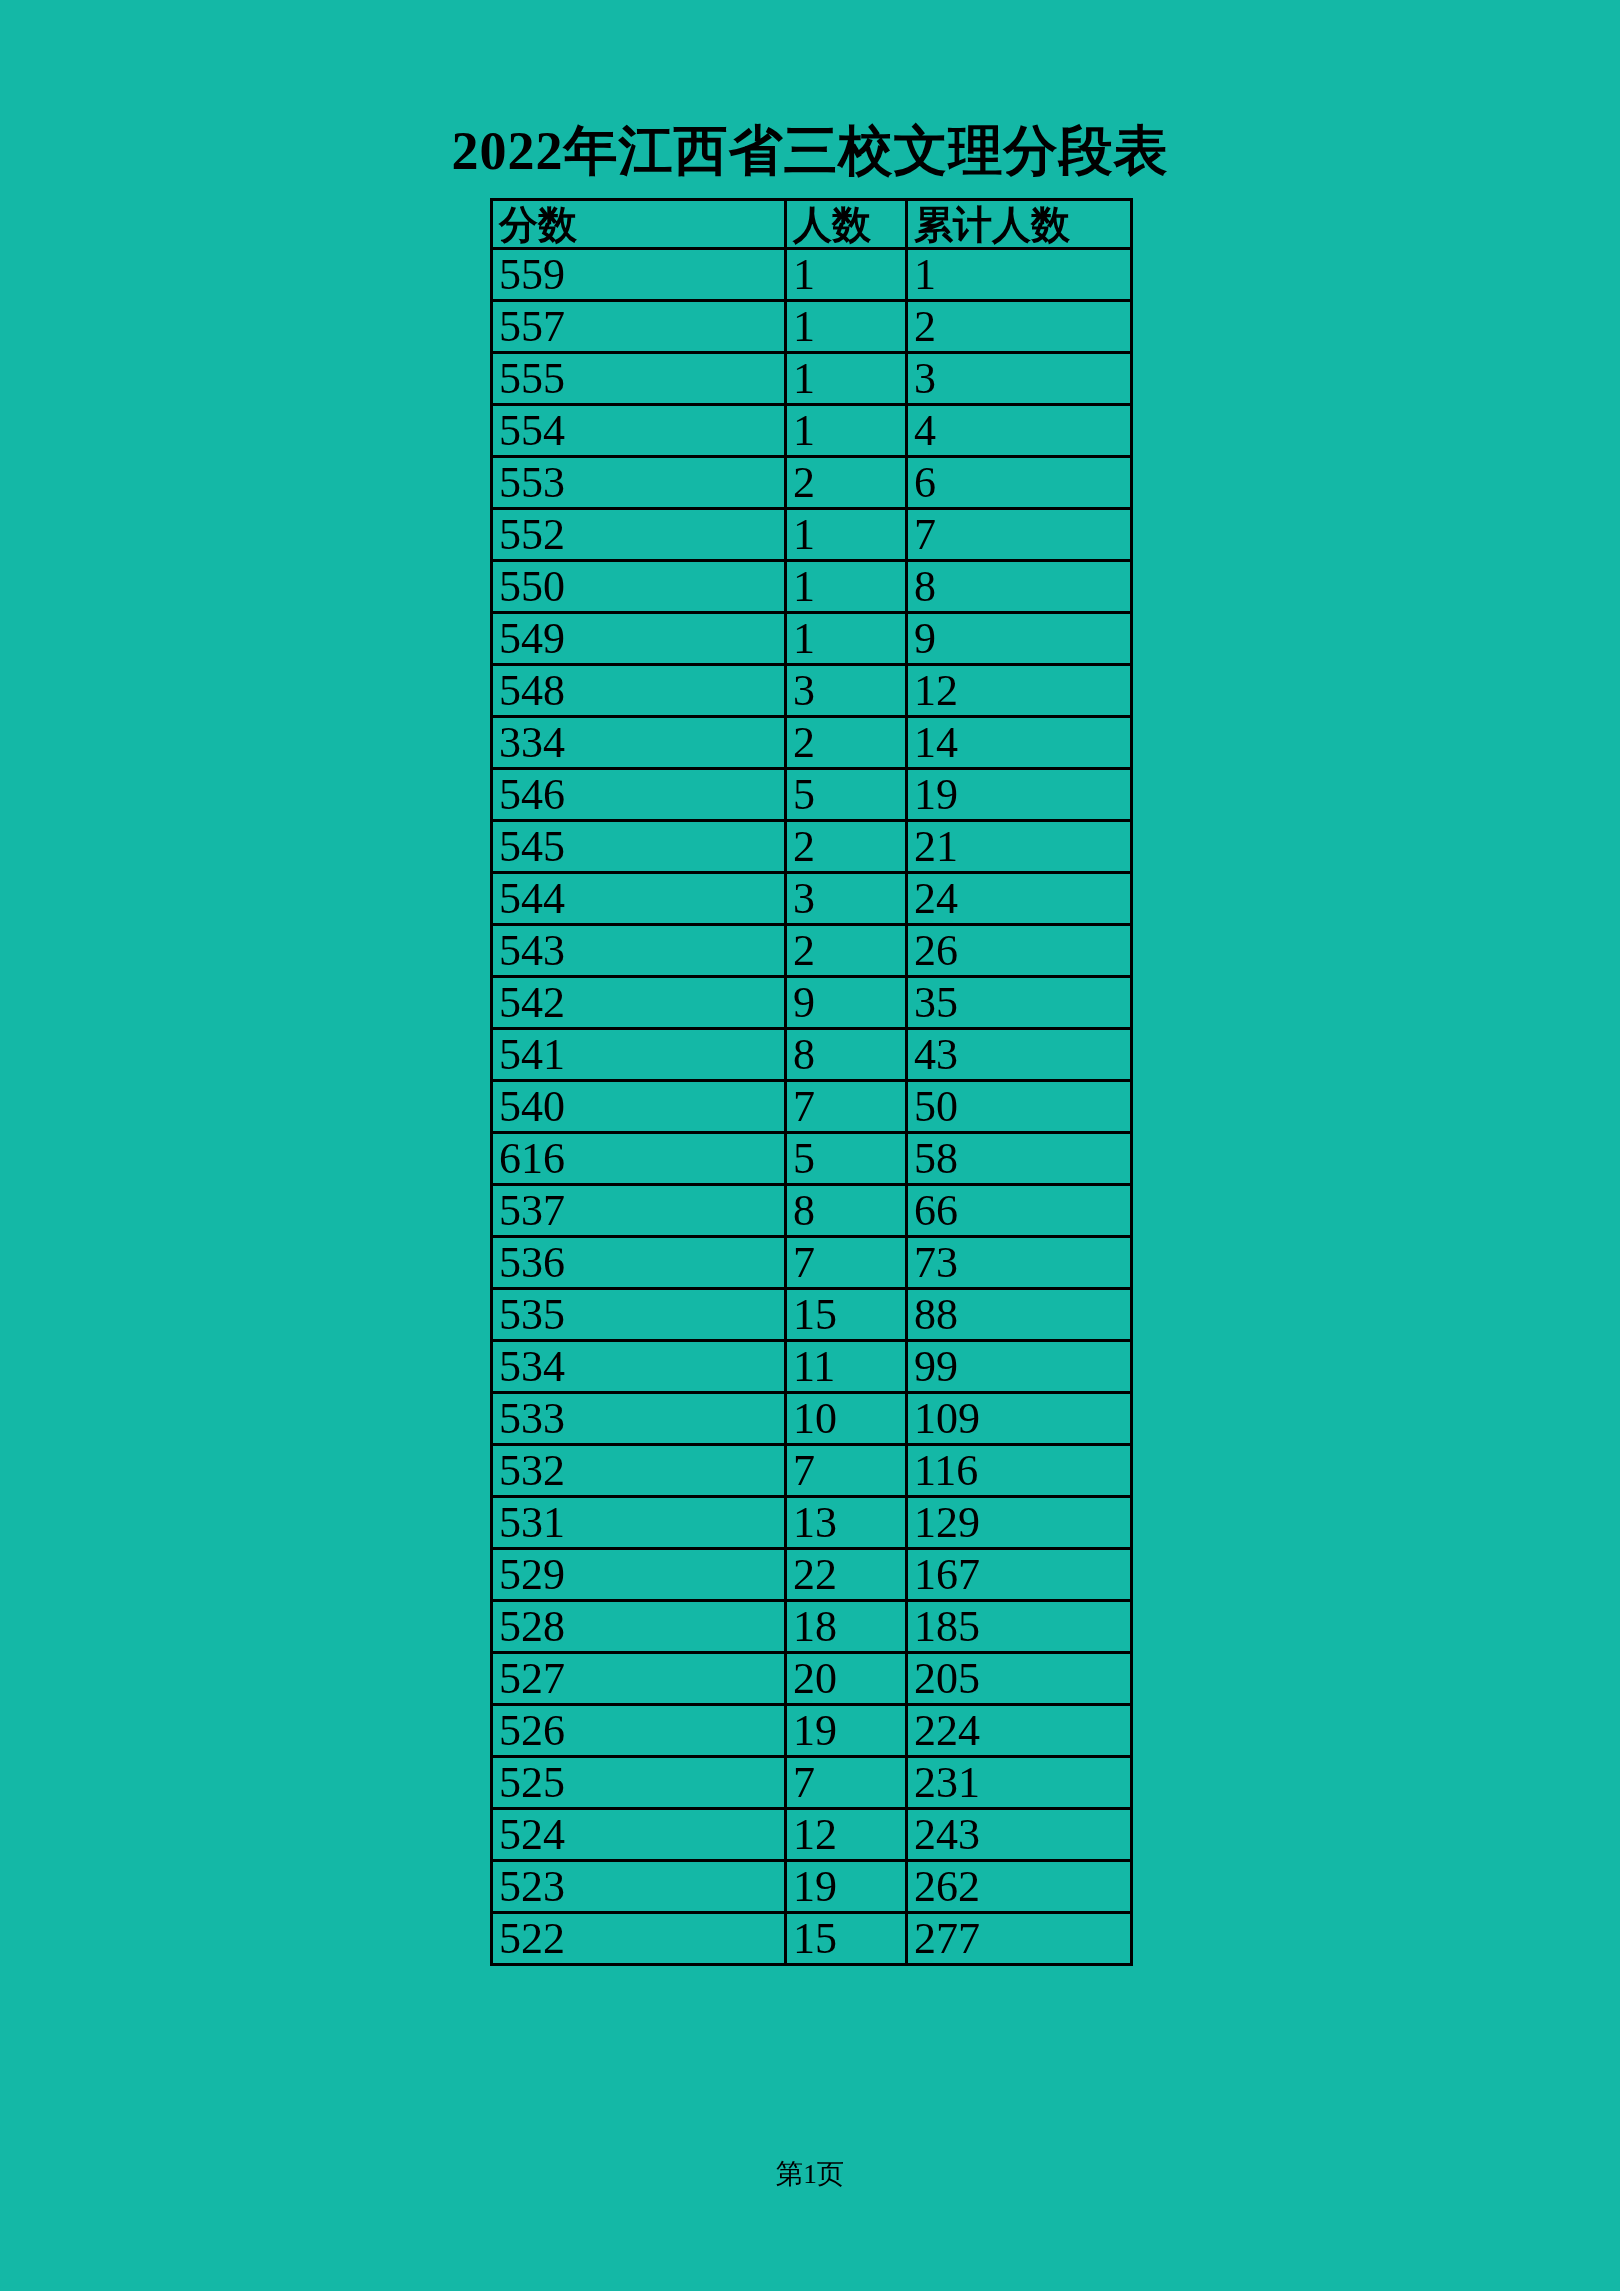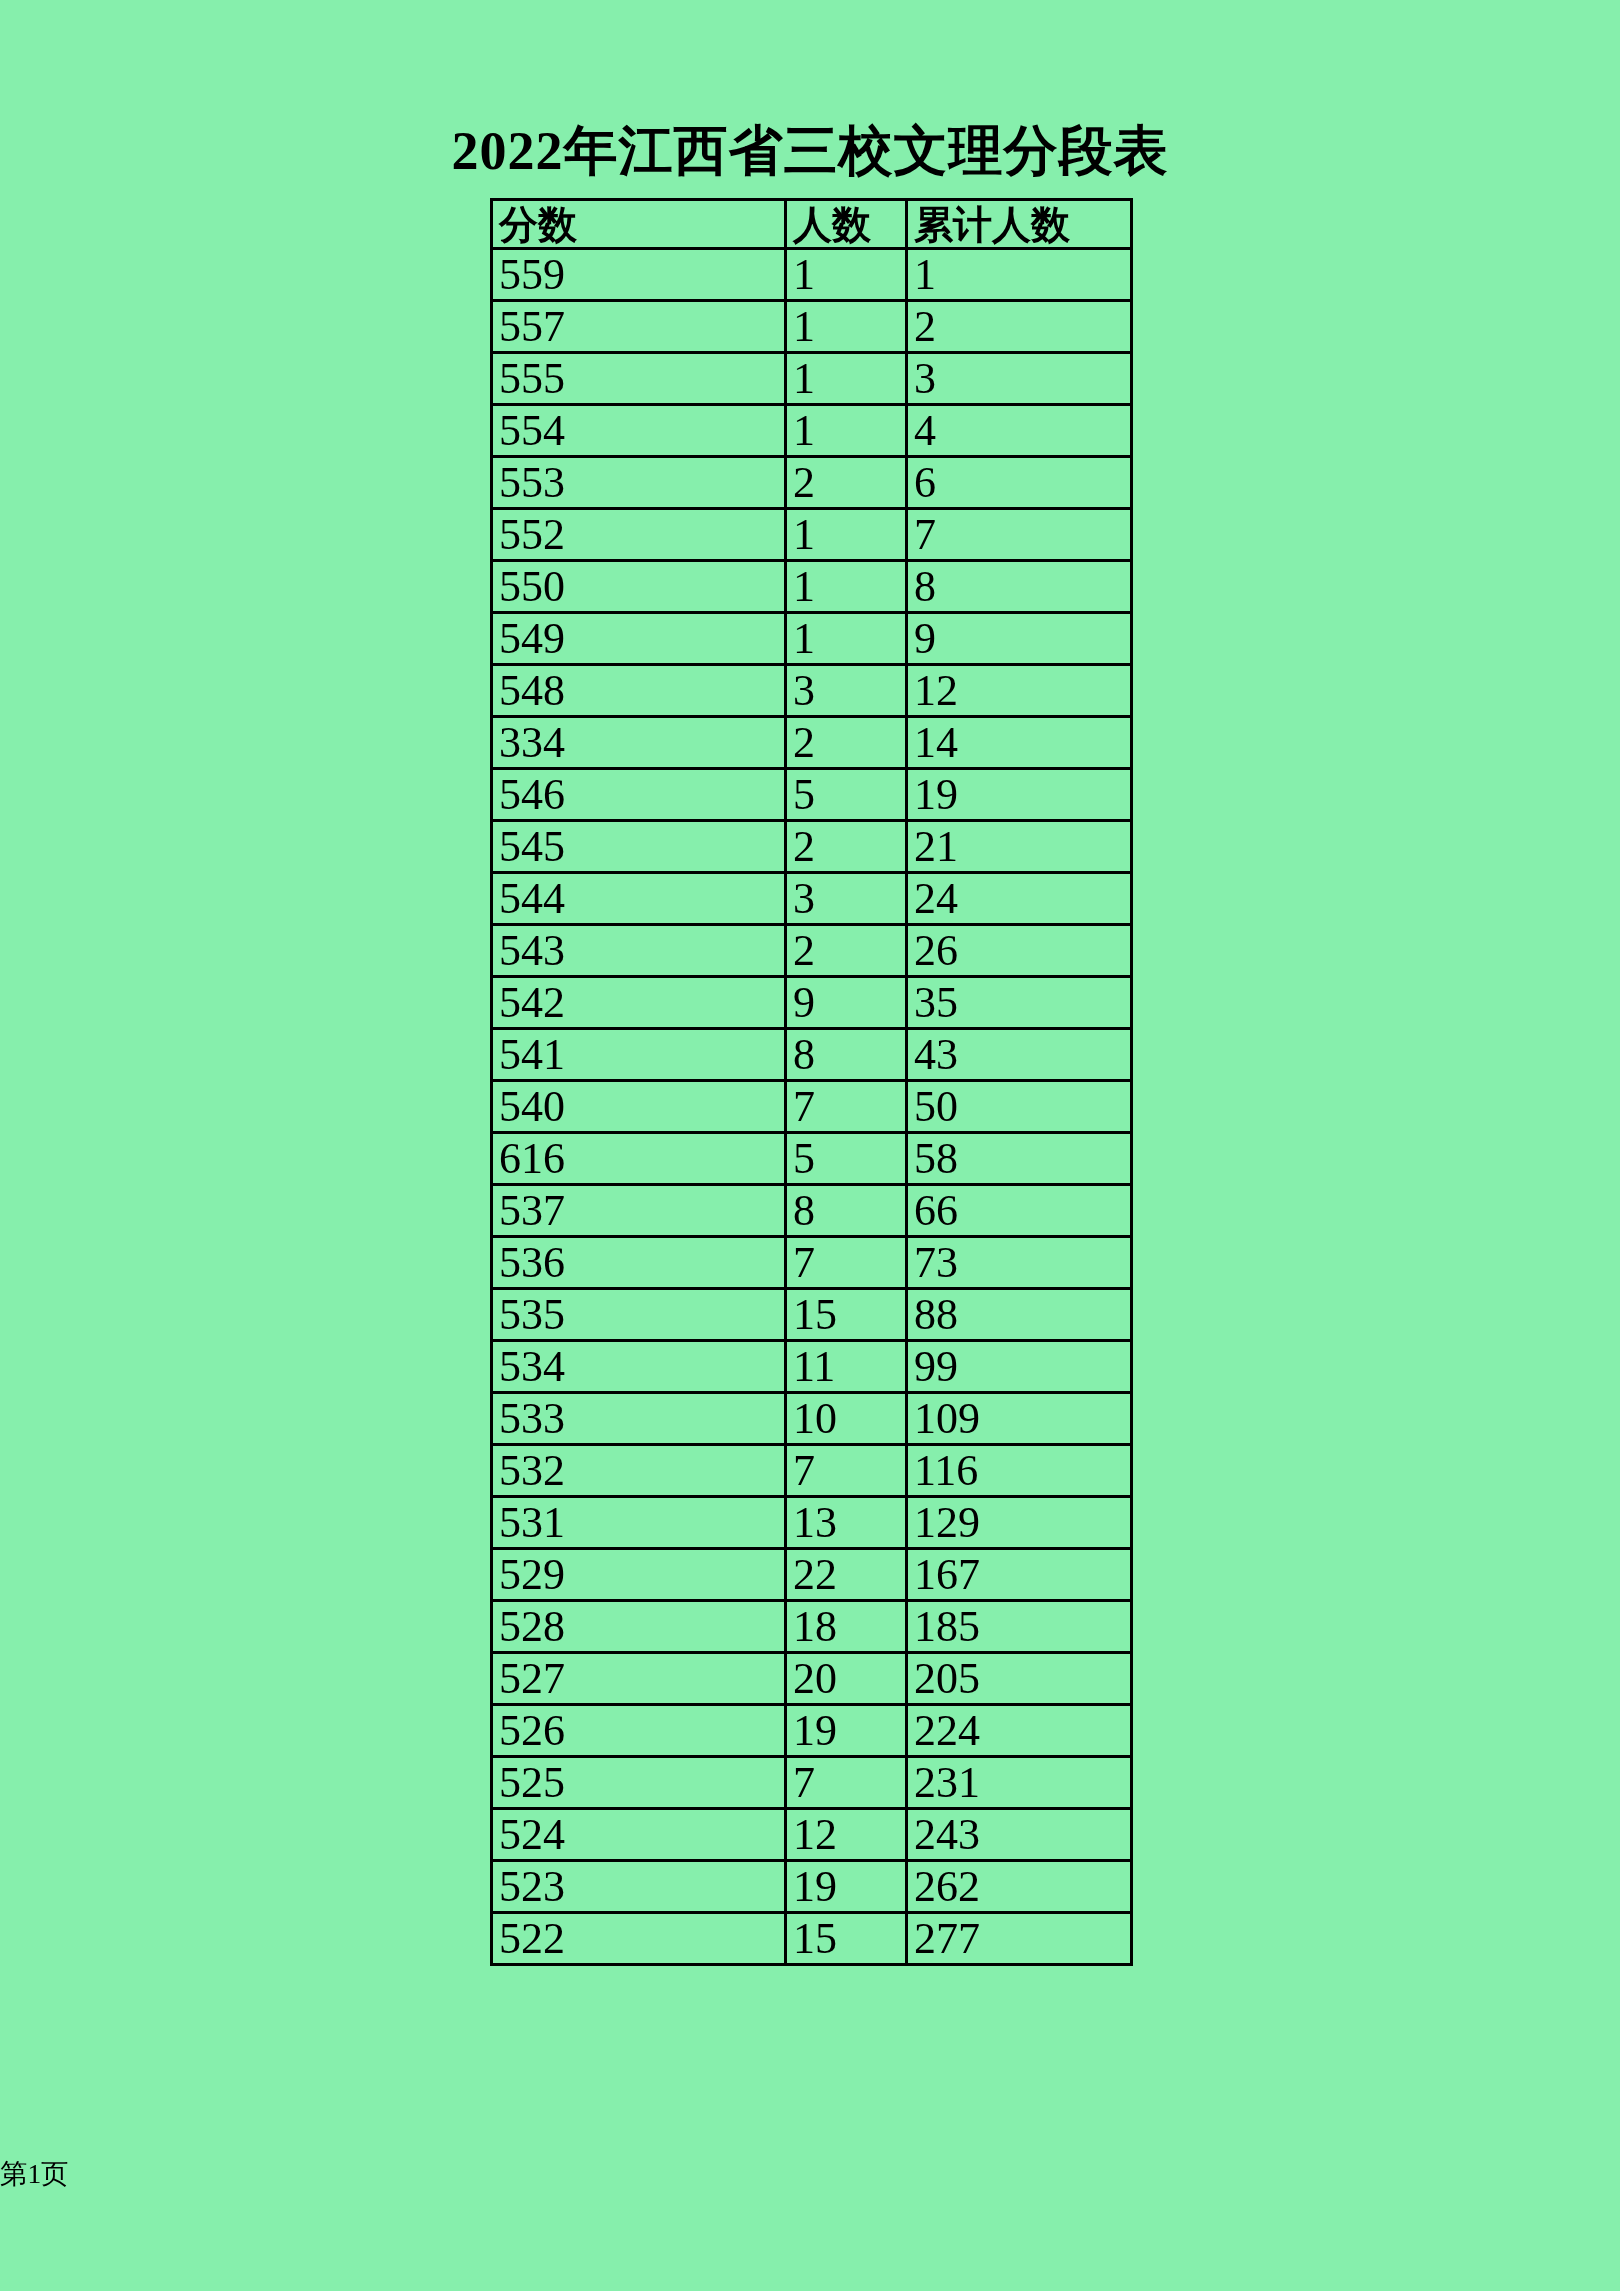--- a/index.html
+++ b/index.html
@@ -4,21 +4,21 @@
 <style>
   html, body {
     margin: 0;
     padding: 0;
     background: #ffffff;
   }
   .page {
     position: relative;
     width: 1620px;
     height: 2292px;
-    background: #86efac;
+    background: #14b8a6;
     color: #000000;
     font-family: "Liberation Serif", "DejaVu Serif", serif;
     overflow: hidden;
   }
   .title {
     position: absolute;
     top: 116px;
     left: 0;
     width: 100%;
     margin: 0;
@@ -59,20 +59,21 @@
     font-weight: normal;
   }
   .col-score  { width: 294px; margin-top: 32px; }
   .col-count  { width: 121px; }
   .col-cumul  { width: 225px; }
   .footer {
     position: absolute;
     top: 2158px;
     left: 0;
     width: 100%;
+    text-align: center;
     font-size: 27.4px;
     line-height: 1.2;
   }
 </style>
 </head>
 <body>
 
 <div class="page">
 
   <h1 class="title">2022年江西省三校文理分段表</h1>

